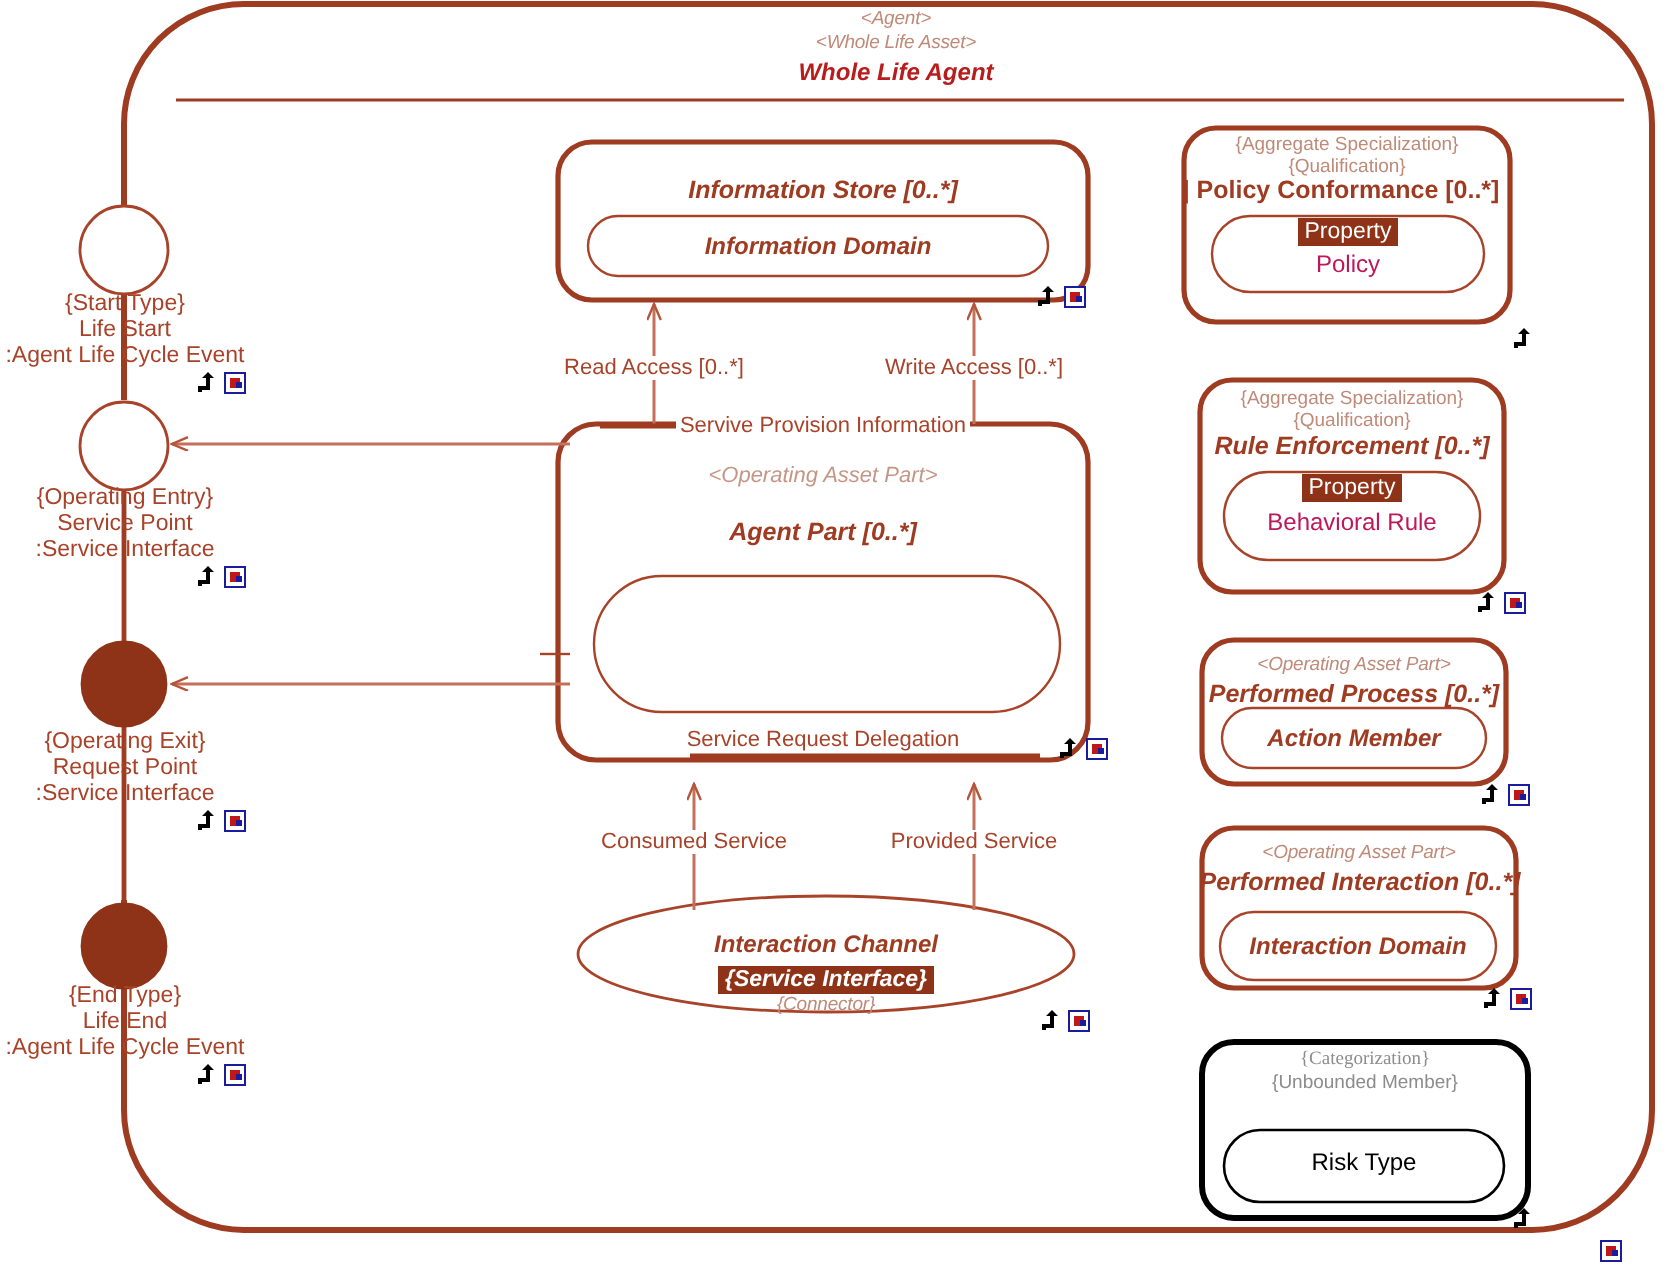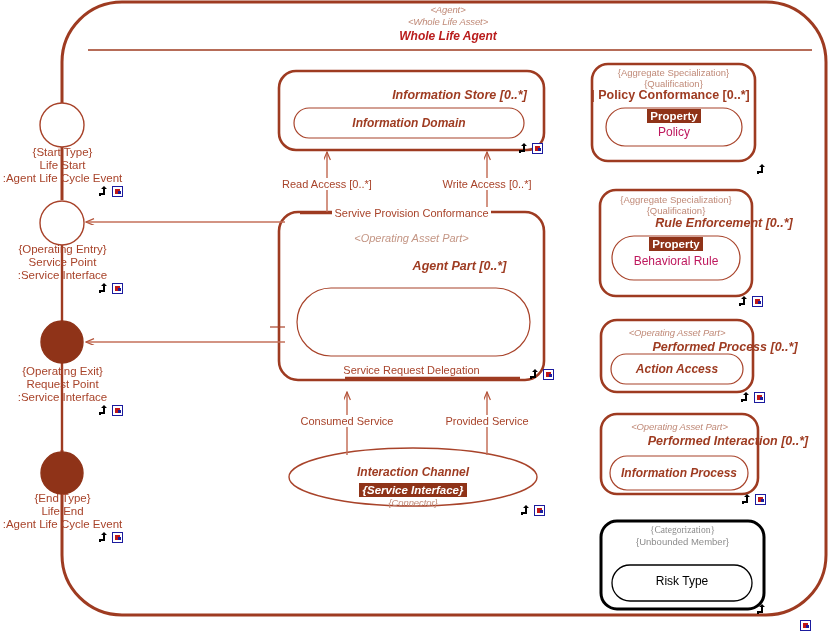--- a/index.html
+++ b/index.html
@@ -41,21 +41,20 @@
   }
   .stereo-d {
     font-size: 9.5px;
     color: #c08a78;
   }
   .title-it {
     font-size: 12.5px;
     font-style: italic;
     font-weight: bold;
     color: #9e3b21;
-    padding-left: 48px;
   }
   .title-pl {
     font-size: 12.5px;
     font-weight: bold;
     color: #9e3b21;
   }
   .big-title {
     font-size: 12px;
     font-style: italic;
     font-weight: bold;
@@ -84,21 +83,21 @@
     font-size: 11px;
     color: #a8432a;
     background: #ffffff;
     padding: 0 2px;
   }
   .kw-chip {
     display: inline-block;
     background: #8f3318;
     color: #ffffff;
     font-size: 11.5px;
-    font-weight: bold;
+    font-weight: normal;
     padding: 0 3px;
     line-height: 14px;
   }
   .kw-chip-it {
     display: inline-block;
     background: #8f3318;
     color: #ffffff;
     font-size: 11.5px;
     font-weight: bold;
     font-style: italic;
@@ -302,21 +301,21 @@
     <span class="edge-lbl">Write Access [0..*]</span>
   </div>
   <div class="tx" style="left:278px; top:411px; width:138px;">
     <span class="edge-lbl">Consumed Service</span>
   </div>
   <div class="tx" style="left:418px; top:411px; width:138px;">
     <span class="edge-lbl">Provided Service</span>
   </div>
 
   <div class="tx" style="left:279px; top:203px; width:265px;">
-    <span class="edge-lbl">Servive Provision Conformance</span>
+    <span class="edge-lbl">Servive Provision Information</span>
   </div>
   <div class="tx head-st" style="left:279px; top:232px; width:265px;">&lt;Operating Asset Part&gt;</div>
   <div class="tx title-it" style="left:279px; top:259px; width:265px;">Agent Part [0..*]</div>
   <div class="tx" style="left:279px; top:360px; width:265px;">
     <span class="edge-lbl">Service Request Delegation</span>
   </div>
   <div class="icon-pair" style="left:528px; top:369px;">
     <svg class="ic-arrow" viewBox="0 0 12 12">
         <path d="M2,10 L2,7 L6,7 L6,3 L4,3 L7,0 L10,3 L8,3 L8,9 L4,9 L4,10 Z" fill="#000"></path>
       </svg>
@@ -357,31 +356,31 @@
   <div class="tx inner-pl" style="left:612px; top:254px; width:128px;">Behavioral Rule</div>
   <div class="icon-pair" style="left:737px; top:296px;">
     <svg class="ic-arrow" viewBox="0 0 12 12">
         <path d="M2,10 L2,7 L6,7 L6,3 L4,3 L7,0 L10,3 L8,3 L8,9 L4,9 L4,10 Z" fill="#000"></path>
       </svg>
     <span class="ic-box"></span>
   </div>
 
   <div class="tx stereo" style="left:601px; top:327px; width:152px;">&lt;Operating Asset Part&gt;</div>
   <div class="tx title-it" style="left:597px; top:340px; width:160px;">Performed Process [0..*]</div>
-  <div class="tx inner-it" style="left:611px; top:362px; width:132px;">Action Access</div>
+  <div class="tx inner-it" style="left:611px; top:362px; width:132px;">Action Member</div>
   <div class="icon-pair" style="left:739px; top:392px;">
     <svg class="ic-arrow" viewBox="0 0 12 12">
         <path d="M2,10 L2,7 L6,7 L6,3 L4,3 L7,0 L10,3 L8,3 L8,9 L4,9 L4,10 Z" fill="#000"></path>
       </svg>
     <span class="ic-box"></span>
   </div>
 
   <div class="tx stereo" style="left:601px; top:421px; width:157px;">&lt;Operating Asset Part&gt;</div>
   <div class="tx title-it" style="left:595px; top:434px; width:170px;">Performed Interaction [0..*]</div>
-  <div class="tx inner-it" style="left:610px; top:466px; width:138px;">Information Process</div>
+  <div class="tx inner-it" style="left:610px; top:466px; width:138px;">Interaction Domain</div>
   <div class="icon-pair" style="left:740px; top:494px;">
     <svg class="ic-arrow" viewBox="0 0 12 12">
         <path d="M2,10 L2,7 L6,7 L6,3 L4,3 L7,0 L10,3 L8,3 L8,9 L4,9 L4,10 Z" fill="#000"></path>
       </svg>
     <span class="ic-box"></span>
   </div>
 
   <div class="tx stereo-d blk" style="left:601px; top:525px; width:163px; color:#8c8c8c;font-family:Liberation Serif, serif;">{Categorization}</div>
   <div class="tx stereo-d blk" style="left:601px; top:536px; width:163px; color:#8c8c8c;">{Unbounded Member}</div>
   <div class="tx inner-pl" style="left:612px; top:574px; width:140px; color:#000000;">Risk Type</div>

